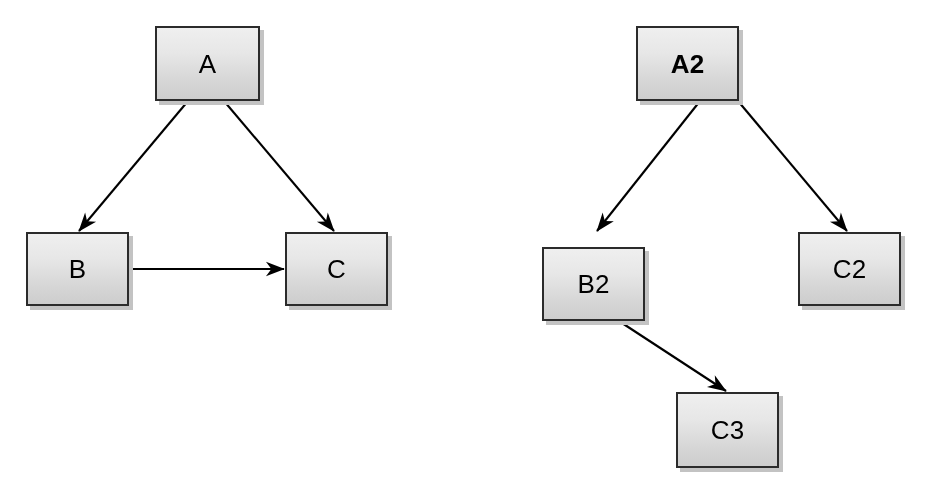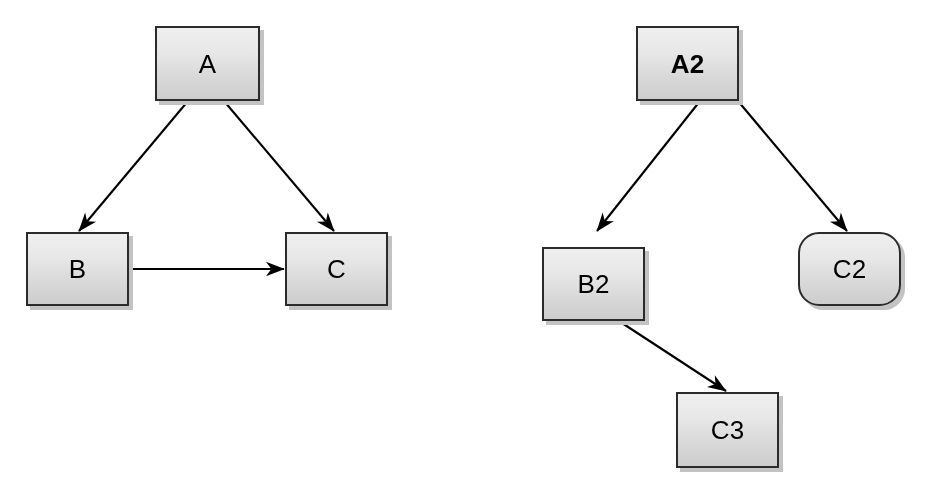--- a/index.html
+++ b/index.html
@@ -78,21 +78,21 @@
       </div>
       <div class="node" style="left: 285px; top: 232px; width: 103px; height: 74px;">
         <span class="node-label">C</span>
       </div>
       <div class="node" style="left: 636px; top: 26px; width: 103px; height: 75px; font-weight: bold;">
         <span class="node-label">A2</span>
       </div>
       <div class="node" style="left: 542px; top: 232px; width: 103px; height: 74px; margin-top: 15px;">
         <span class="node-label">B2</span>
       </div>
-      <div class="node" style="left: 798px; top: 232px; width: 103px; height: 74px; border-radius: 21px;">
+      <div class="node" style="left: 798px; top: 232px; width: 103px; height: 74px;">
         <span class="node-label">C2</span>
       </div>
       <div class="node" style="left: 676px; top: 392px; width: 103px; height: 76px; align-items: center;">
         <span class="node-label">C3</span>
       </div>
     </div>
 
 </div>
 
 </body></html>

